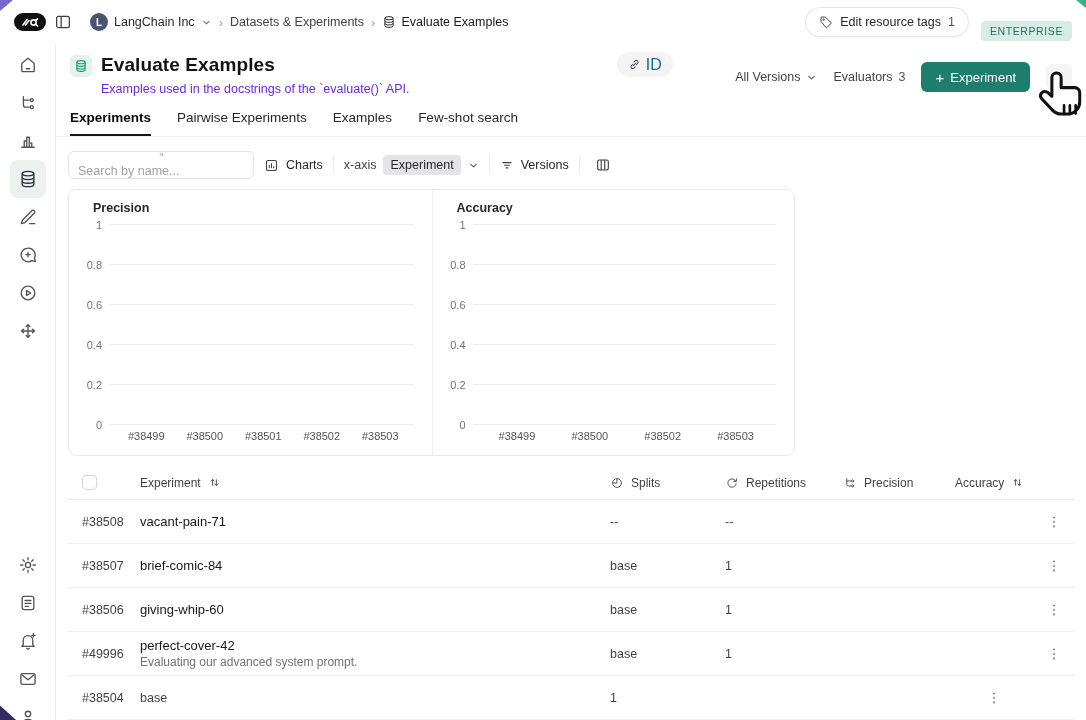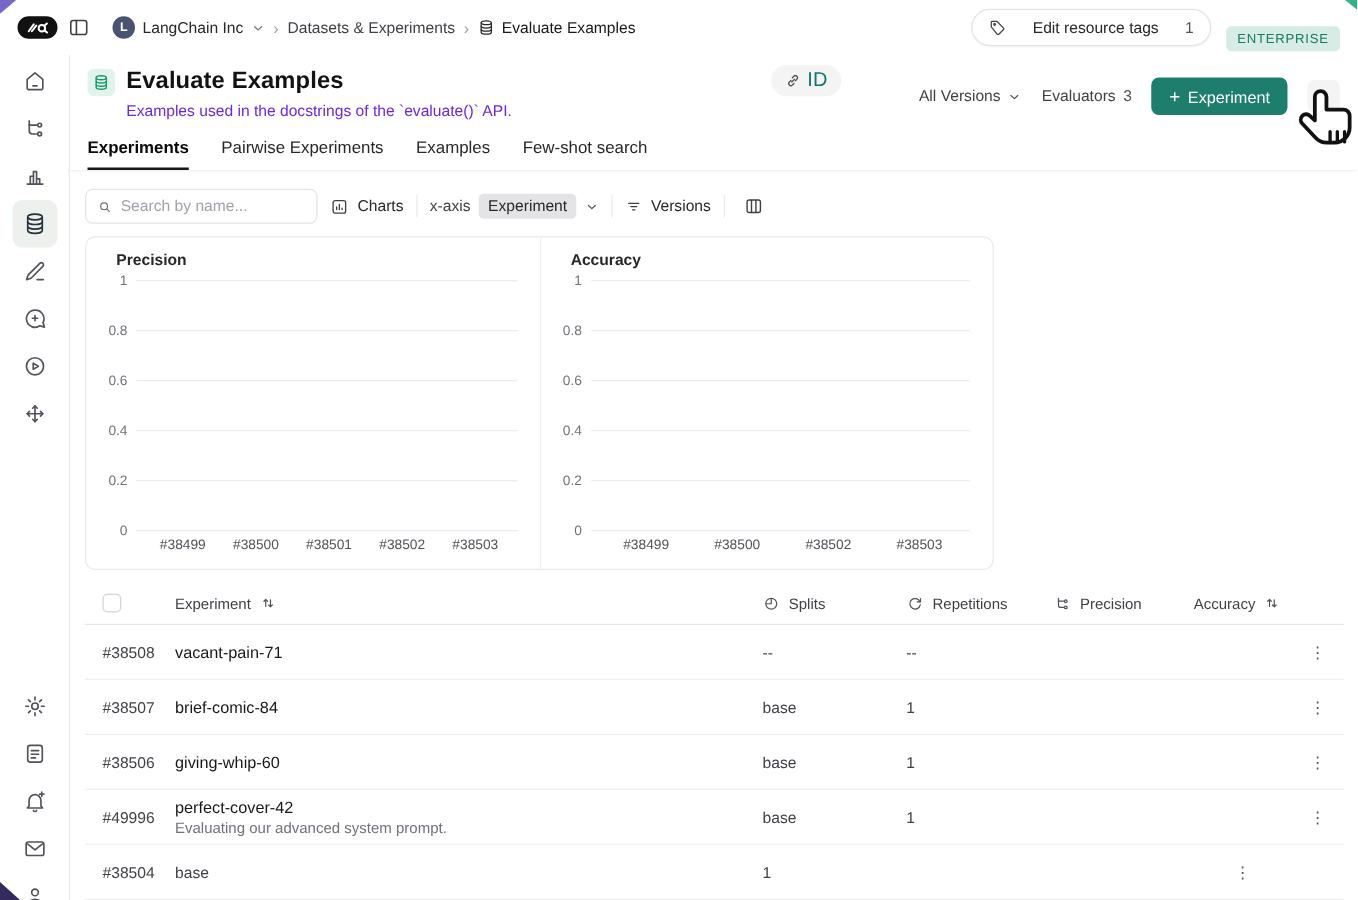--- a/index.html
+++ b/index.html
@@ -11,21 +11,21 @@
   .topbar { position:absolute; left:0; top:0; right:0; height:44px; display:flex; align-items:center; padding:0 14px; background:#fff; }
   .logo-pill { width:32px; height:18px; background:#111; border-radius:10px; display:flex; align-items:center; justify-content:center; gap:2px; }
   .logo-pill svg { display:block; }
   .panel-toggle { margin-left:8px; color:#3f3f46; display:flex; }
   .crumbs { display:flex; align-items:center; gap:7px; margin-left:18px; font-size:12.5px; color:#3f3f46; }
   .crumb-org { display:flex; align-items:center; gap:6px; font-weight:500; color:#27272a; }
   .avatar { width:18px; height:18px; border-radius:50%; background:#4a5370; color:#fff; font-size:10px; display:flex; align-items:center; justify-content:center; font-weight:700; }
   .sep { color:#a1a1aa; font-size:13px; }
   .crumb-page { display:flex; align-items:center; gap:5px; color:#18181b; font-weight:500; }
   .topbar-right { margin-left:auto; display:flex; align-items:center; gap:12px; }
-  .tags-pill { display:flex; align-items:center; gap:21px; height:30px; padding:0 13px; border:1px solid #e4e4e7; border-radius:999px; background:#fff; font-size:12.5px; color:#27272a; box-shadow:0 1px 2px rgba(0,0,0,.04); cursor:pointer; }
+  .tags-pill { display:flex; align-items:center; gap:7px; height:30px; padding:0 13px; border:1px solid #e4e4e7; border-radius:999px; background:#fff; font-size:12.5px; color:#27272a; box-shadow:0 1px 2px rgba(0,0,0,.04); cursor:pointer; }
   .tags-count { color:#52525b; }
   .plan-badge { background:#d6ece4; color:#177a63; font-size:10.5px; font-weight:400; letter-spacing:.6px; padding:4px 9px; border-radius:4px;margin-top:18px; }
 
   
   .sidebar { position:absolute; left:0; top:44px; bottom:0; width:56px; border-right:1px solid #ececec; background:#fff; display:flex; flex-direction:column; align-items:center; padding-top:2px; }
   .side-item { width:36px; height:38px; display:flex; align-items:center; justify-content:center; color:#52525b; cursor:pointer; border-radius:8px; flex:0 0 auto; }
   .side-item.active { background:#edf1ee; color:#27323a; }
   .side-bottom { margin-top:auto; margin-bottom:-16px; display:flex; flex-direction:column; align-items:center; }
 
   
@@ -43,21 +43,21 @@
   .primary-btn { display:flex; align-items:center; gap:6px; height:30px; padding:0 14px; background:#1e7e6d; color:#fff; border:none; border-radius:6px; font-size:13px; font-weight:500; cursor:pointer; }
   .kebab-btn { width:26px; height:26px; border-radius:6px; background:#f4f4f5; color:#3f3f46; border:none; font-size:14px; line-height:1; cursor:pointer; }
 
   
   .tabs { display:flex; gap:26px; padding:14px 14px 0 14px; border-bottom:1px solid #f1f1f2; }
   .tab { font-size:13.5px; color:#27272a; padding-bottom:9px; cursor:pointer; border-bottom:2px solid transparent;text-align:center; }
   .tab.active { font-weight:700; color:#09090b; border-bottom-color:#18181b; }
 
   
   .toolbar { display:flex; align-items:center; margin:14px 11px 0 12px; gap:10px; }
-  .search-box { display:flex; align-items:center; gap:7px; width:186px; height:28px; border:1px solid #e4e4e7; border-radius:6px; padding:0 9px; color:#a1a1aa; background:#fff; }
+  .search-box { display:flex; align-items:center; gap:7px; width:186px; height:28px; border:1px solid #e4e4e7; border-radius:6px; padding:0 9px; color:#a1a1aa; background:#fff;flex-direction:column; }
   .search-box input { border:none; outline:none; font-size:12.5px; width:100%; color:#27272a; font-family:inherit; background:transparent; }
   .search-box input::placeholder { color:#a1a1aa; }
   .tb-btn { display:flex; align-items:center; gap:7px; font-size:12.5px; color:#27272a; cursor:pointer; background:none; border:none; font-weight:500; }
   .tb-div { width:1px; height:18px; background:#ebebee; }
   .xaxis-group { display:flex; align-items:center; gap:7px; font-size:12.5px; color:#3f3f46; cursor:pointer; }
   .chip { background:#e4e4e7; border-radius:4px; padding:3px 7px; font-weight:500; color:#27272a; }
   .icon-btn { display:flex; align-items:center; justify-content:center; width:26px; height:26px; border:none; background:none; color:#3f3f46; cursor:pointer; }
 
   
   .charts-panel { display:flex; margin:10px 0 0 12px; width:727px; border:1px solid #e9e9eb; border-radius:8px; background:#fff; }

